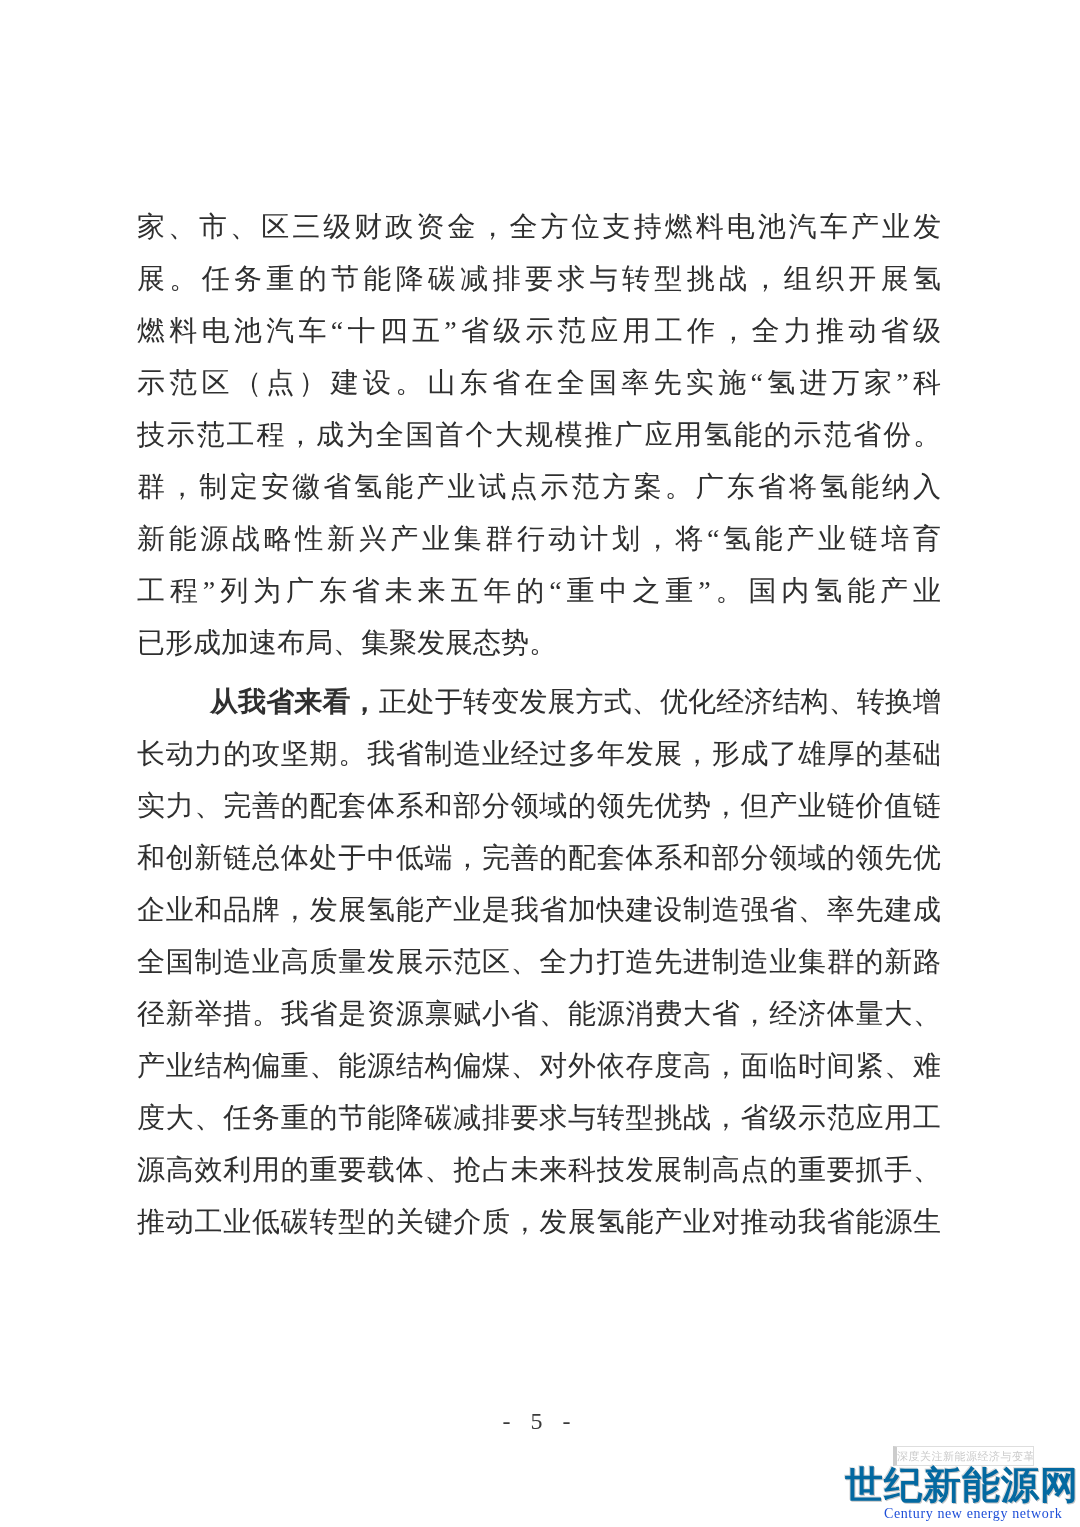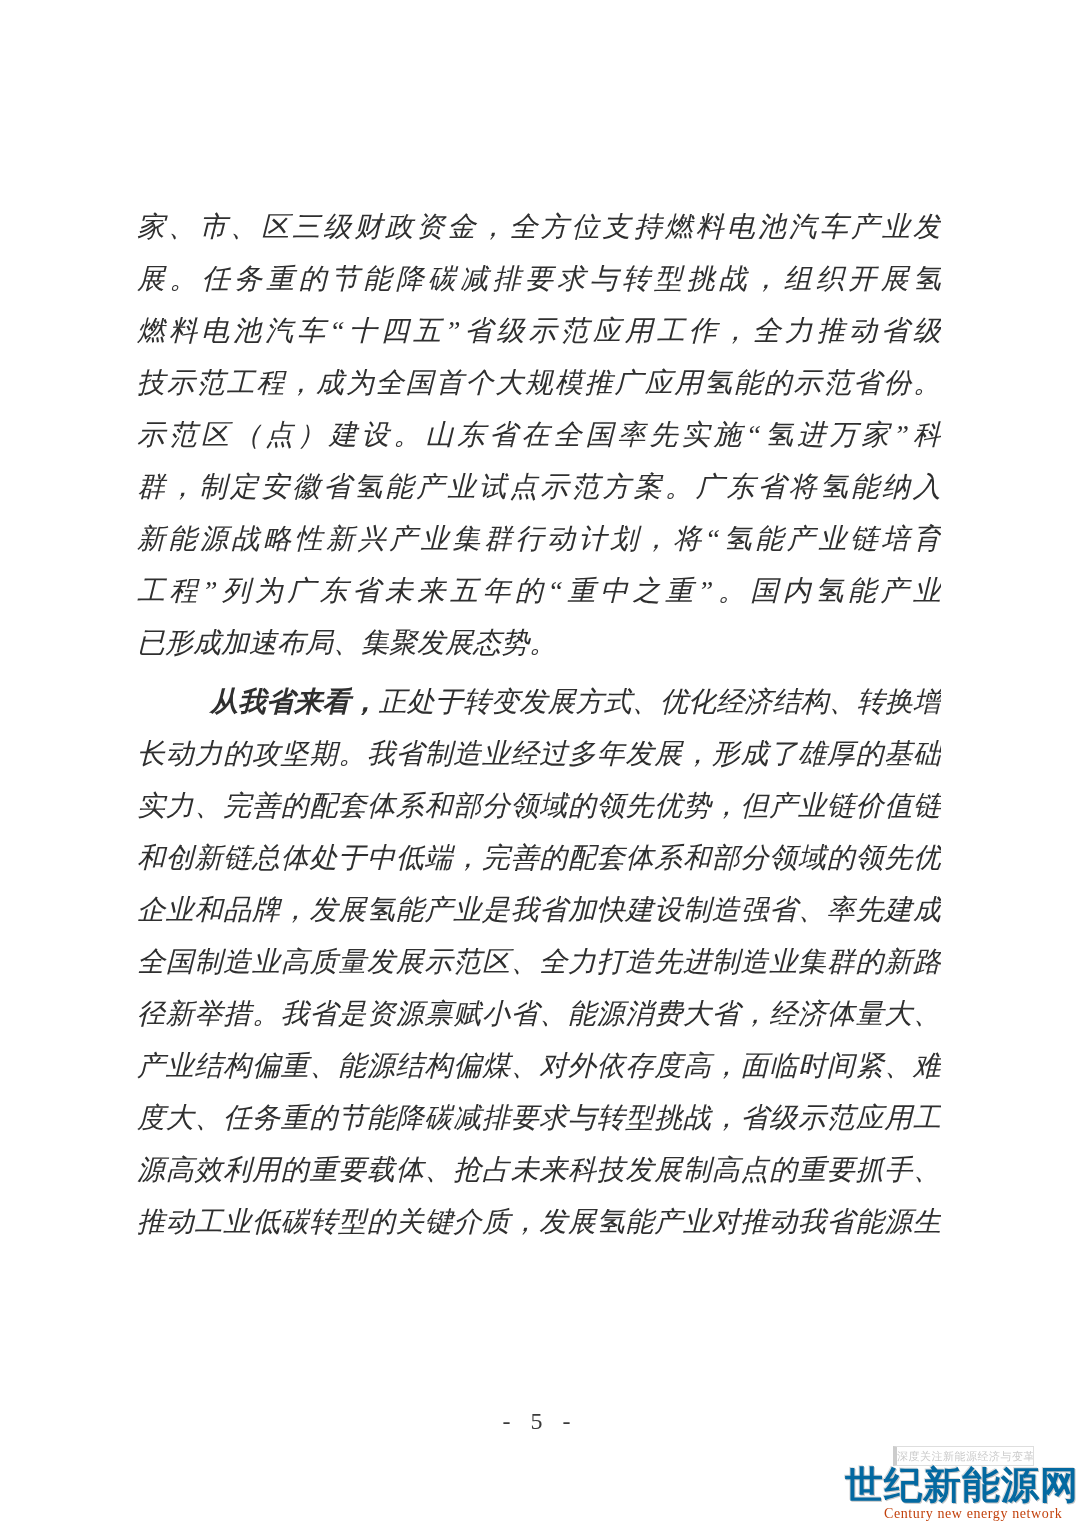--- a/index.html
+++ b/index.html
@@ -16,21 +16,21 @@
     background: #ffffff;
     overflow: hidden;
   }
   .content {
     position: absolute;
     left: 137px;
     top: 201px;
     width: 804px;
     color: #2f2f2f;
   }
-  .para { margin: 0; font-style: italic; }
+  .para { margin: 0; }
   .para + .para { margin-top: 7px; }
   .line {
     height: 52px;
     line-height: 52px;
     font-size: 28px;
     text-align: justify;
     text-align-last: justify;
     overflow: hidden;
   }
   .line.flush-left {
@@ -80,38 +80,38 @@
     letter-spacing: 1px;
     font-family: "Liberation Sans", "DejaVu Sans", sans-serif;
     white-space: nowrap;
   }
   .wm-sub {
     position: absolute;
     left: 884px;
     top: 1506px;
     width: 196px;
     font-size: 14px;
-    color: #c2410c;
+    color: #1d4ed8;
     letter-spacing: 0.6px;
     font-family: "Liberation Serif", "DejaVu Serif", serif;
     white-space: nowrap;
   }
 </style>
 </head>
 <body>
 
 <div class="page">
 
   <div class="content">
       <div class="para">
         <div class="line">家、市、区三级财政资金，全方位支持燃料电池汽车产业发</div>
         <div class="line">展。任务重的节能降碳减排要求与转型挑战，组织开展氢</div>
         <div class="line">燃料电池汽车“十四五”省级示范应用工作，全力推动省级</div>
+        <div class="line">示范区（点）建设。山东省在全国率先实施“氢进万家”科</div>
         <div class="line">技示范工程，成为全国首个大规模推广应用氢能的示范省份。</div>
-        <div class="line">示范区（点）建设。山东省在全国率先实施“氢进万家”科</div>
         <div class="line">群，制定安徽省氢能产业试点示范方案。广东省将氢能纳入</div>
         <div class="line">新能源战略性新兴产业集群行动计划，将“氢能产业链培育</div>
         <div class="line">工程”列为广东省未来五年的“重中之重”。国内氢能产业</div>
         <div class="line flush-left">已形成加速布局、集聚发展态势。</div>
       </div>
       <div class="para">
         <div class="line indent"><span class="bold">从我省来看，</span>正处于转变发展方式、优化经济结构、转换增</div>
         <div class="line">长动力的攻坚期。我省制造业经过多年发展，形成了雄厚的基础</div>
         <div class="line">实力、完善的配套体系和部分领域的领先优势，但产业链价值链</div>
         <div class="line">和创新链总体处于中低端，完善的配套体系和部分领域的领先优势</div>

